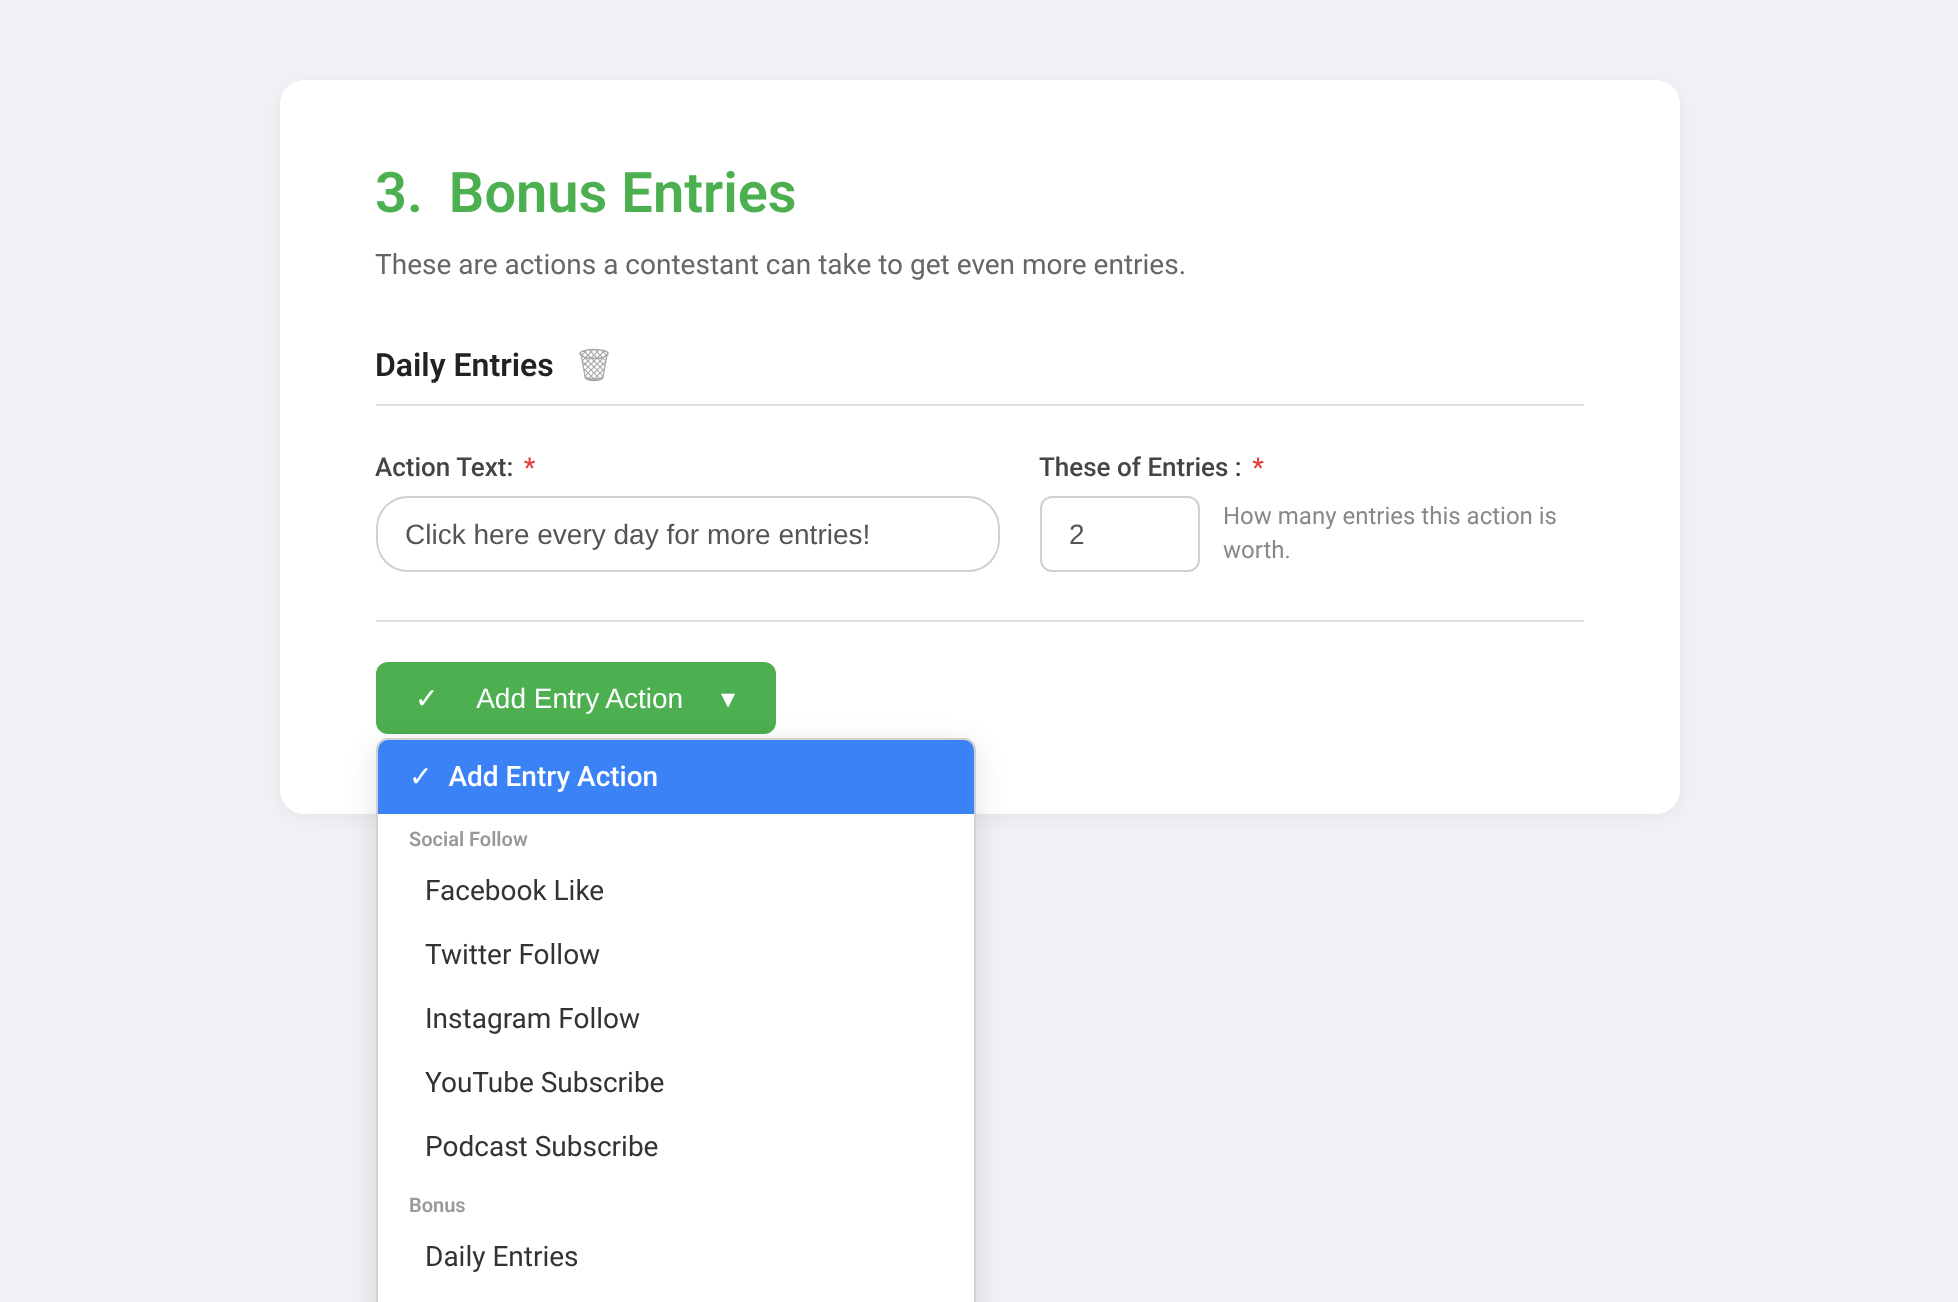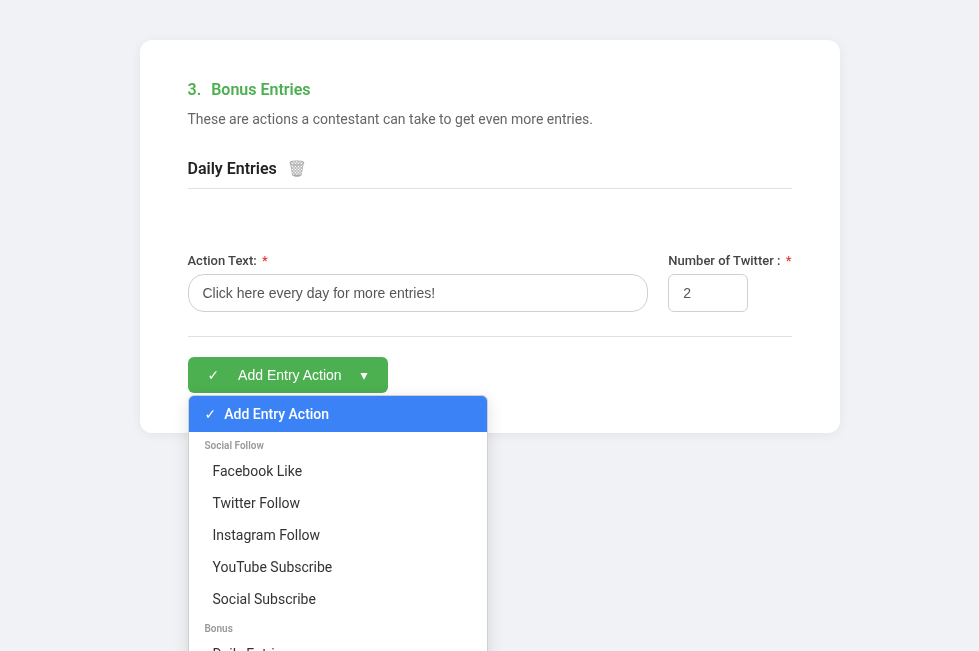--- a/index.html
+++ b/index.html
@@ -23,21 +23,21 @@
     }
     .card {
       background: #ffffff;
       border-radius: 12px;
       padding: 40px 48px;
       width: 700px;
       box-shadow: 0 2px 12px rgba(0,0,0,0.06);
       position: relative;
     }
     .section-title {
-      font-size: 16px;
+      font-size: 28px;
       font-weight: 600;
       color: #222;
       margin-bottom: 12px;
     }
     .section-title span {
       color: #4CAF50;
     }
     .section-description {
       font-size: 14px;
       color: #666;
@@ -64,21 +64,20 @@
     .form-row {
       display: flex;
       gap: 20px;
       align-items: flex-start;
       margin-bottom: 24px;
     }
     .form-group {
       display: flex;
       flex-direction: column;
       gap: 6px;
-      margin-top: 40px;
     }
     .form-group-wide {
       flex: 1;
     }
     .form-label {
       font-size: 13px;
       font-weight: 500;
       color: #444;
     }
     .required-star {
@@ -201,25 +200,26 @@
     <div class="form-row">
       <div class="form-group form-group-wide">
         <label class="form-label">
           <span>Action Text:</span>
           <span class="required-star">*</span>
         </label>
         <input class="text-input" type="text" value="Click here every day for more entries!" style="">
       </div>
       <div class="form-group">
         <label class="form-label">
-          <span>Number of Twitter :</span>
+          <span>These of Entries :</span>
           <span class="required-star">*</span>
         </label>
         <div class="number-input-group">
           <input class="number-input" type="number" value="2" style="">
+          <span class="help-text">How many entries this action is worth.</span>
         </div>
       </div>
     </div>
 
     <hr class="divider">
 
     <div class="add-action-container">
       <button class="add-action-button">
         <span class="check-icon">✓</span>
         <span>Add Entry Action</span>
@@ -230,21 +230,21 @@
         <div class="dropdown-selected">
           <span class="check">✓</span>
           <span>Add Entry Action</span>
         </div>
 
         <div class="dropdown-group-label">Social Follow</div>
         <div class="dropdown-item">Facebook Like</div>
         <div class="dropdown-item">Twitter Follow</div>
         <div class="dropdown-item">Instagram Follow</div>
         <div class="dropdown-item">YouTube Subscribe</div>
-        <div class="dropdown-item">Social Subscribe</div>
+        <div class="dropdown-item">Podcast Subscribe</div>
 
         <div class="dropdown-group-label">Bonus</div>
         <div class="dropdown-item">Daily Entries</div>
         <div class="dropdown-item">Click a Link</div>
 
       </div>
     </div>
   </div>
 </div>
 

